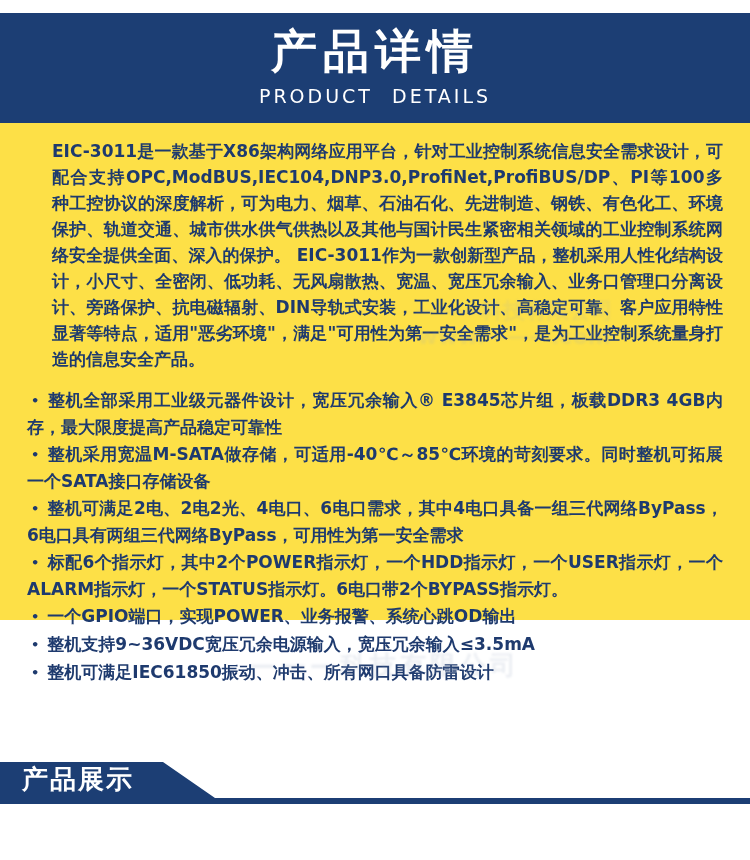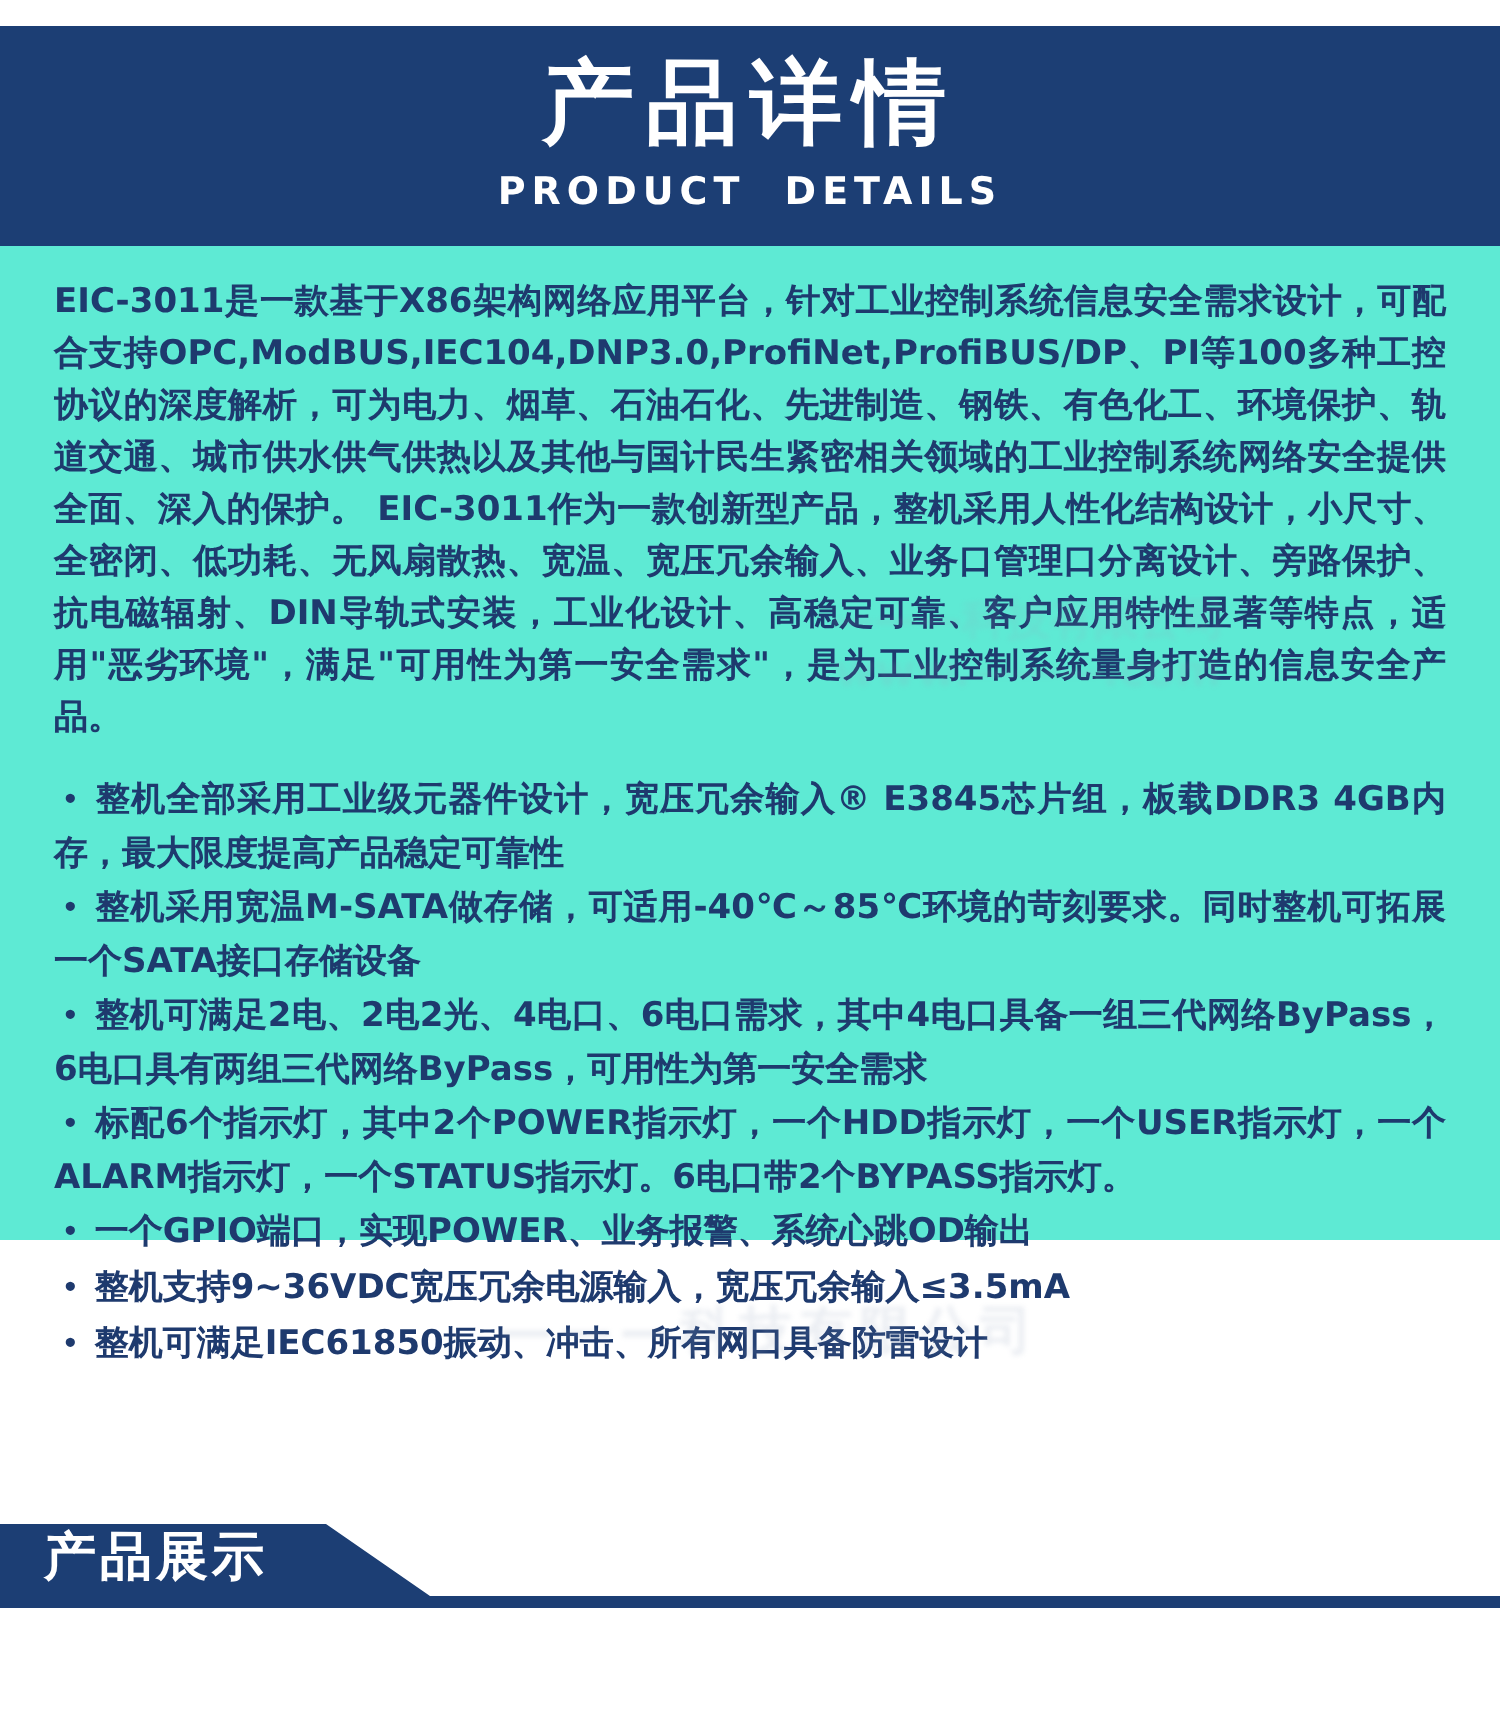--- a/index.html
+++ b/index.html
@@ -2,21 +2,21 @@
 <html lang="zh"><head>
 <meta charset="utf-8">
 <style>
   * { margin: 0; padding: 0; box-sizing: border-box; }
   html, body {
     width: 750px; height: 860px;
     background: #ffffff;
     font-family: "DejaVu Sans", sans-serif;
     overflow: hidden;
   }
-  .page { position: relative; width: 750px; height: 620px; background: #5eead4; }
+  .page { position: relative; width: 750px; height: 620px; background: #fde047; }
 
   
   .top-strip { height: 13px; background: #ffffff; }
 
   
   .hero {
     height: 110px;
     background: #1c3e74;
     color: #ffffff;
     text-align: center;
@@ -25,36 +25,36 @@
   .hero-title {
     margin-top: 10px;
     font-size: 46px;
     line-height: 56px;
     font-weight: bold;
     letter-spacing: 6px;
   }
   .hero-sub {
     margin-top: 6px;
     font-size: 19px;
-    font-weight: bold;
+    font-weight: normal;
     letter-spacing: 3px;
     word-spacing: 10px;
   }
 
   
   .content {
     position: relative;
     padding: 15px 27px 0 27px;
     color: #1e3a6e;
     font-size: 17px;
     line-height: 26px;
     font-weight: bold;
     text-align: justify;
   }
-  .intro { margin-bottom: 15px; }
+  .intro { margin-bottom: 15px; margin-left: 25px; }
   .features { }
   .feature-item { margin-bottom: 1px; }
   .feature-item .bullet {
     display: inline-block;
     font-size: 13px;
     margin: 0 8px 0 4px;
     vertical-align: 1px;
   }
 
   

